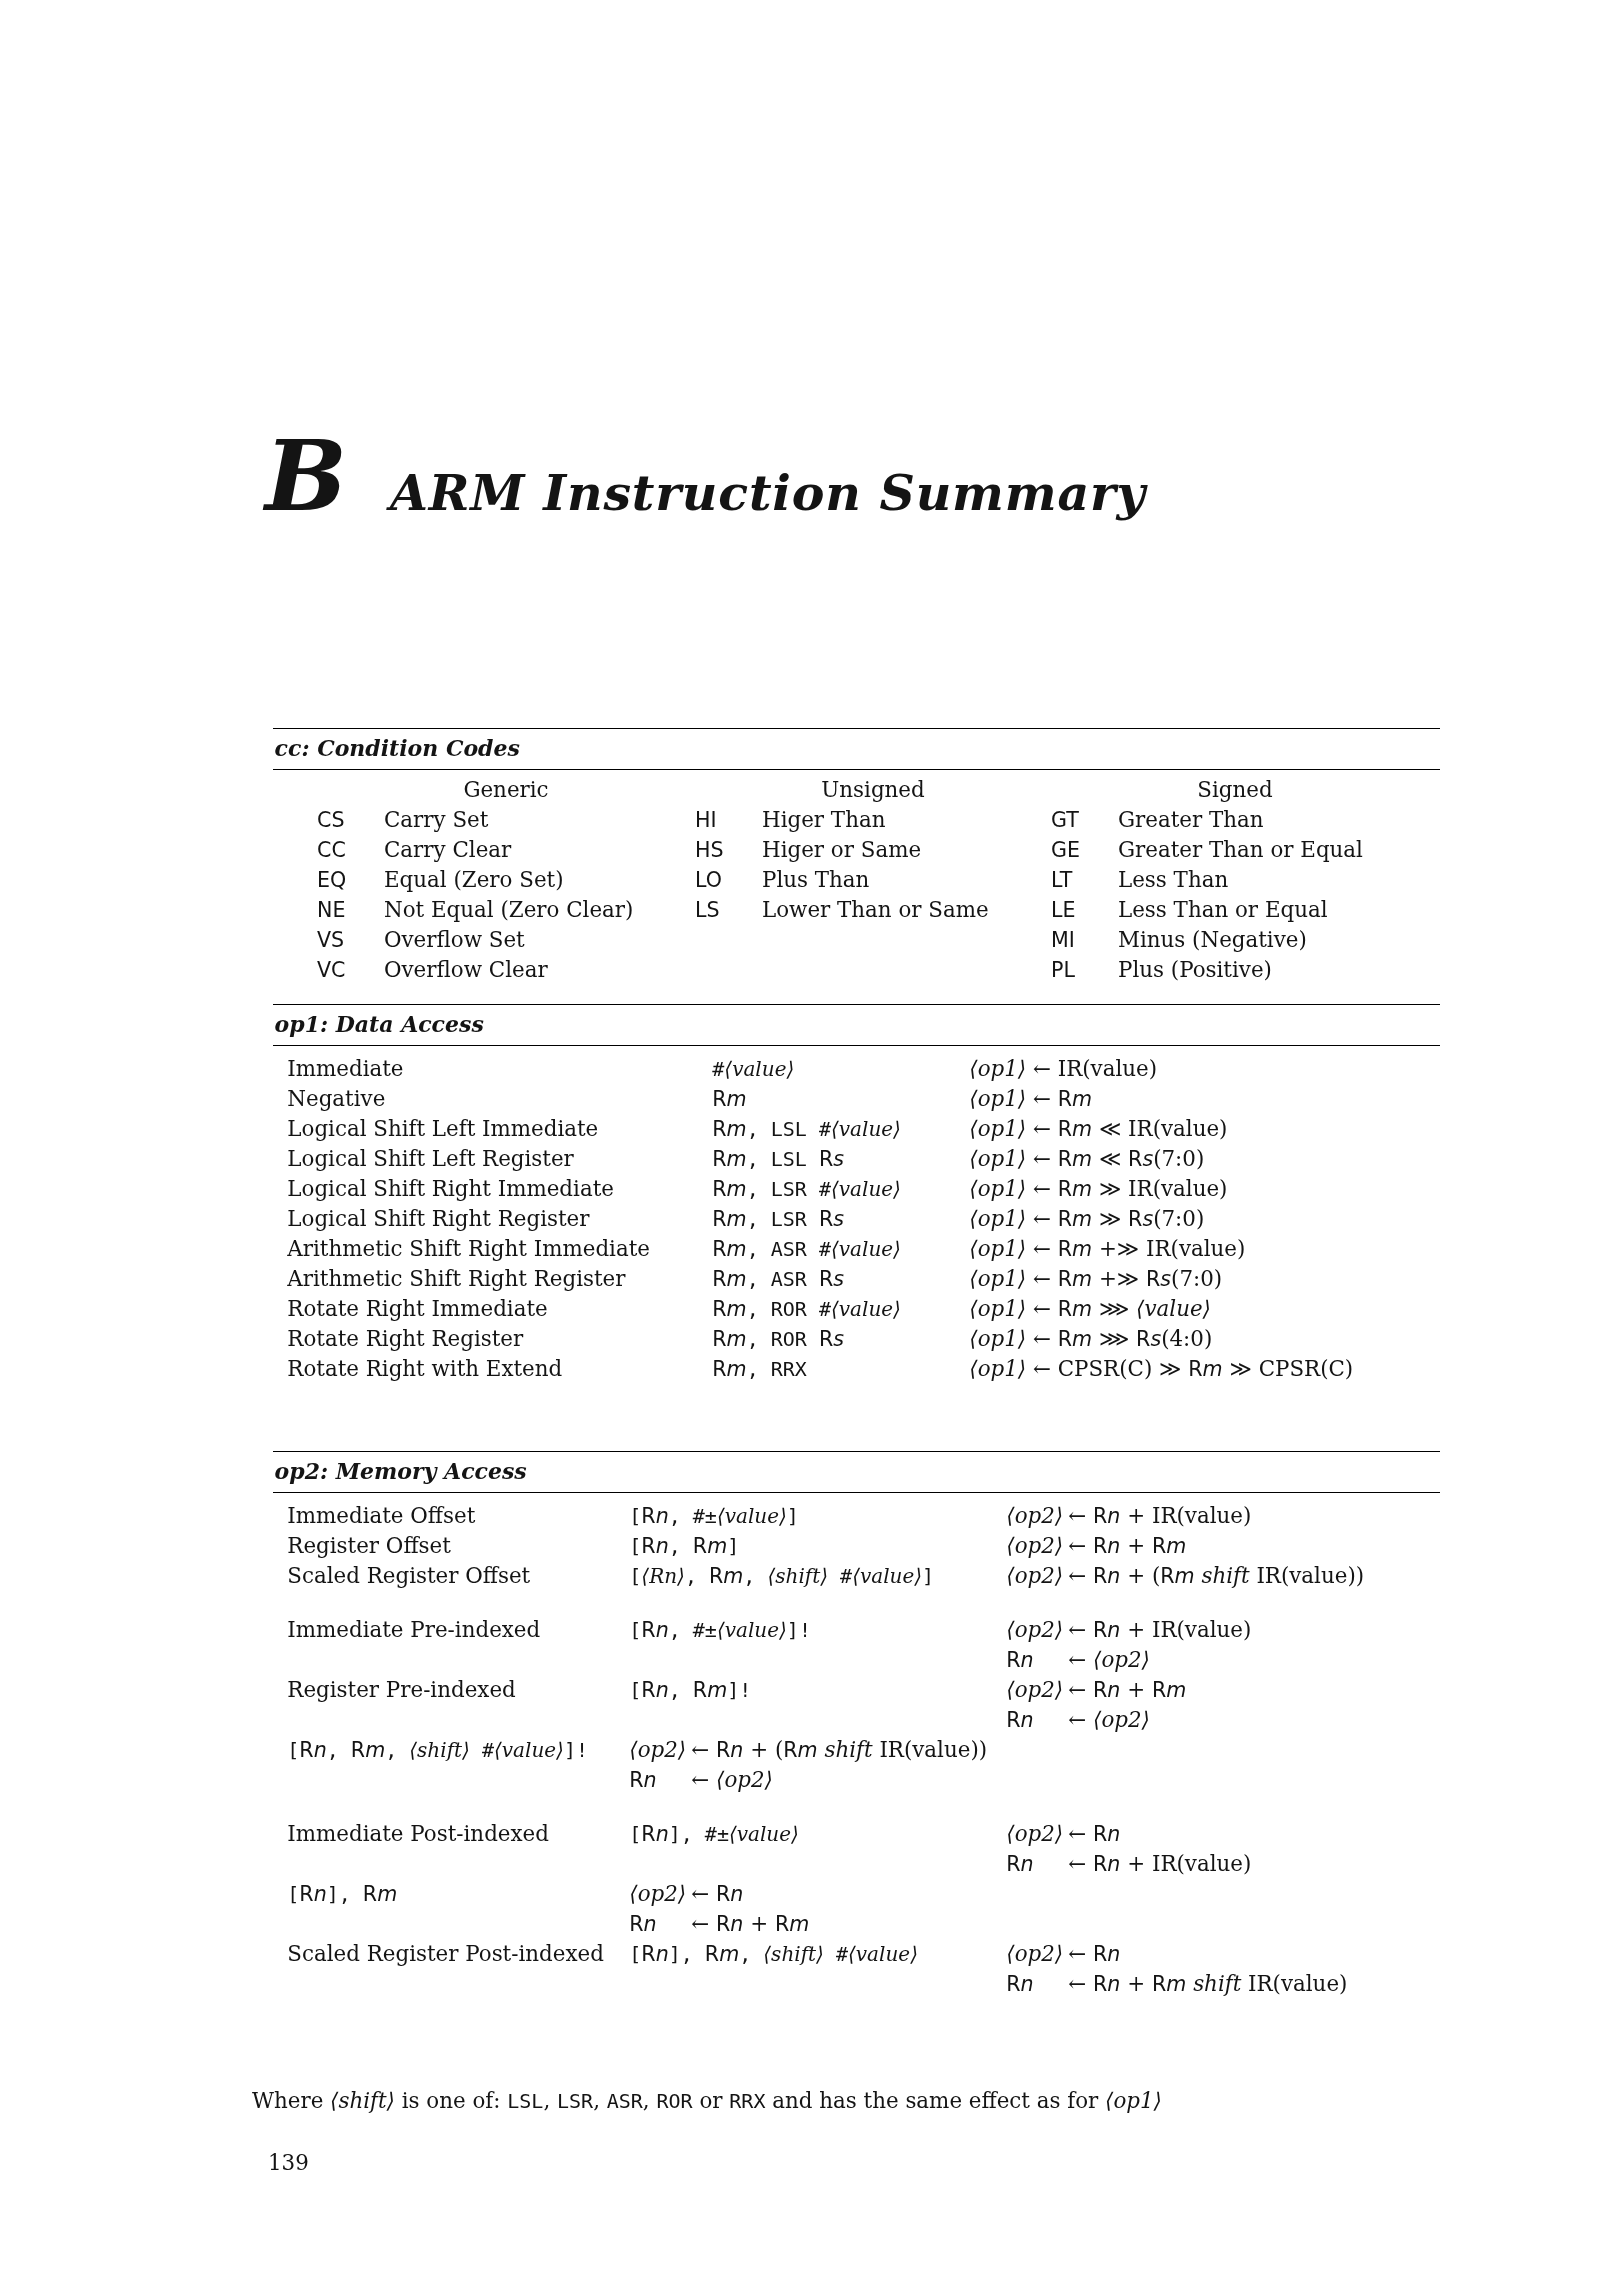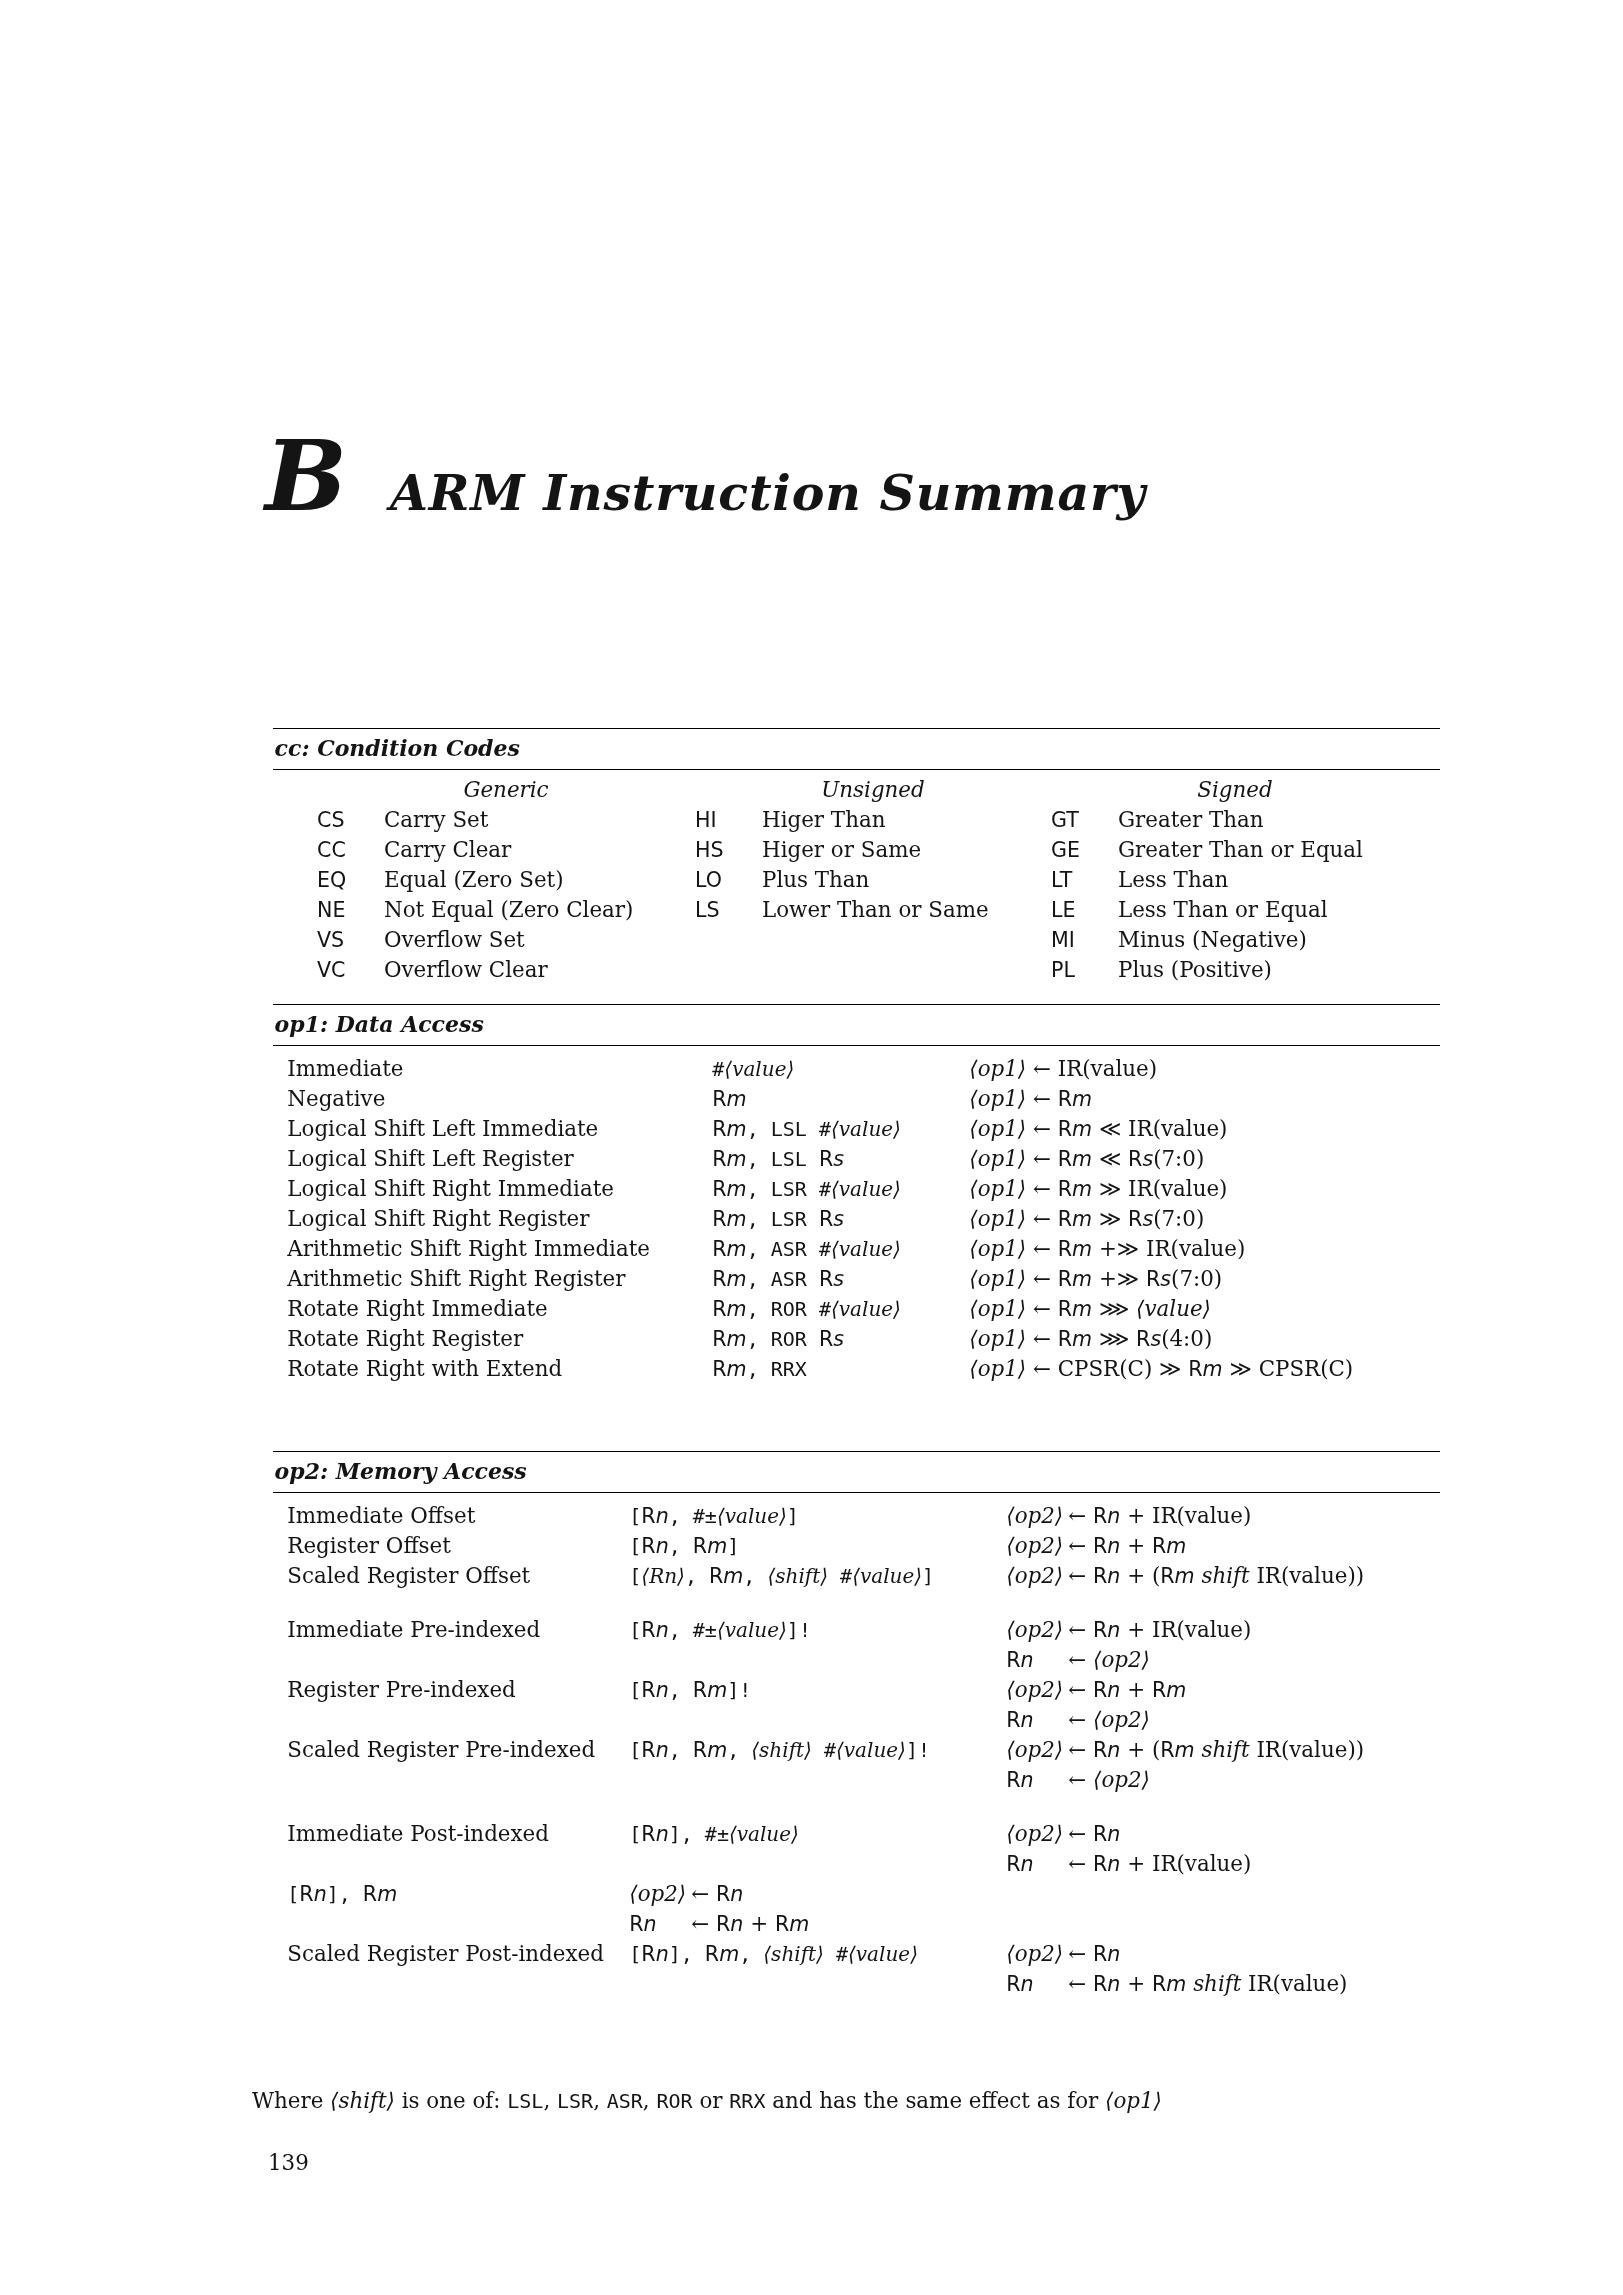--- a/index.html
+++ b/index.html
@@ -30,21 +30,21 @@
     padding:6.3px 1.6px 8px 1.6px;
   }
 
   
   .cc-grid {
     display:grid;
     grid-template-columns:67px 311px 67px 289px 67px 301px;
     padding-left:44px; padding-top:4.8px;
     line-height:30px;
   }
-  .cc-head { grid-column:span 2; font-style:italic; text-align:center; }
+  .cc-head { grid-column:span 2; text-align:center; }
   .cc-code { font-family:"DejaVu Sans", sans-serif; font-size:20.6px; }
 
   
   .op1-grid {
     display:grid;
     grid-template-columns:425px 257px auto;
     padding-left:14.3px; padding-top:8px;
     line-height:30px;
   }
 
@@ -214,21 +214,20 @@
           </div>
           <div class="op2-row">
             <div class="op-name">Register Pre-indexed</div>
             <div class="syntax">[<span class="reg">R<i>n</i></span>, <span class="reg">R<i>m</i></span>]!</div>
             <div class="sem">
               <div class="sem-line"><span class="sem-l"><span class="ang">⟨op2⟩</span></span><span class="sem-r">← <span class="reg">R<i>n</i></span> + <span class="reg">R<i>m</i></span></span></div>
               <div class="sem-line"><span class="sem-l"><span class="reg">R<i>n</i></span></span><span class="sem-r">← <span class="ang">⟨op2⟩</span></span></div>
             </div>
           </div>
           <div class="op2-row">
-            <div class="op-name">Scaled Register Pre-indexed</div>
             <div class="syntax">[<span class="reg">R<i>n</i></span>, <span class="reg">R<i>m</i></span>, <span class="ang">⟨shift⟩</span> #<span class="ang">⟨value⟩</span>]!</div>
             <div class="sem">
               <div class="sem-line"><span class="sem-l"><span class="ang">⟨op2⟩</span></span><span class="sem-r">← <span class="reg">R<i>n</i></span> + (<span class="reg">R<i>m</i></span> <span class="it">shift</span> IR(value))</span></div>
               <div class="sem-line"><span class="sem-l"><span class="reg">R<i>n</i></span></span><span class="sem-r">← <span class="ang">⟨op2⟩</span></span></div>
             </div>
           </div>
         </div>
         <div class="op2-group">
           <div class="op2-row">
             <div class="op-name">Immediate Post-indexed</div>

